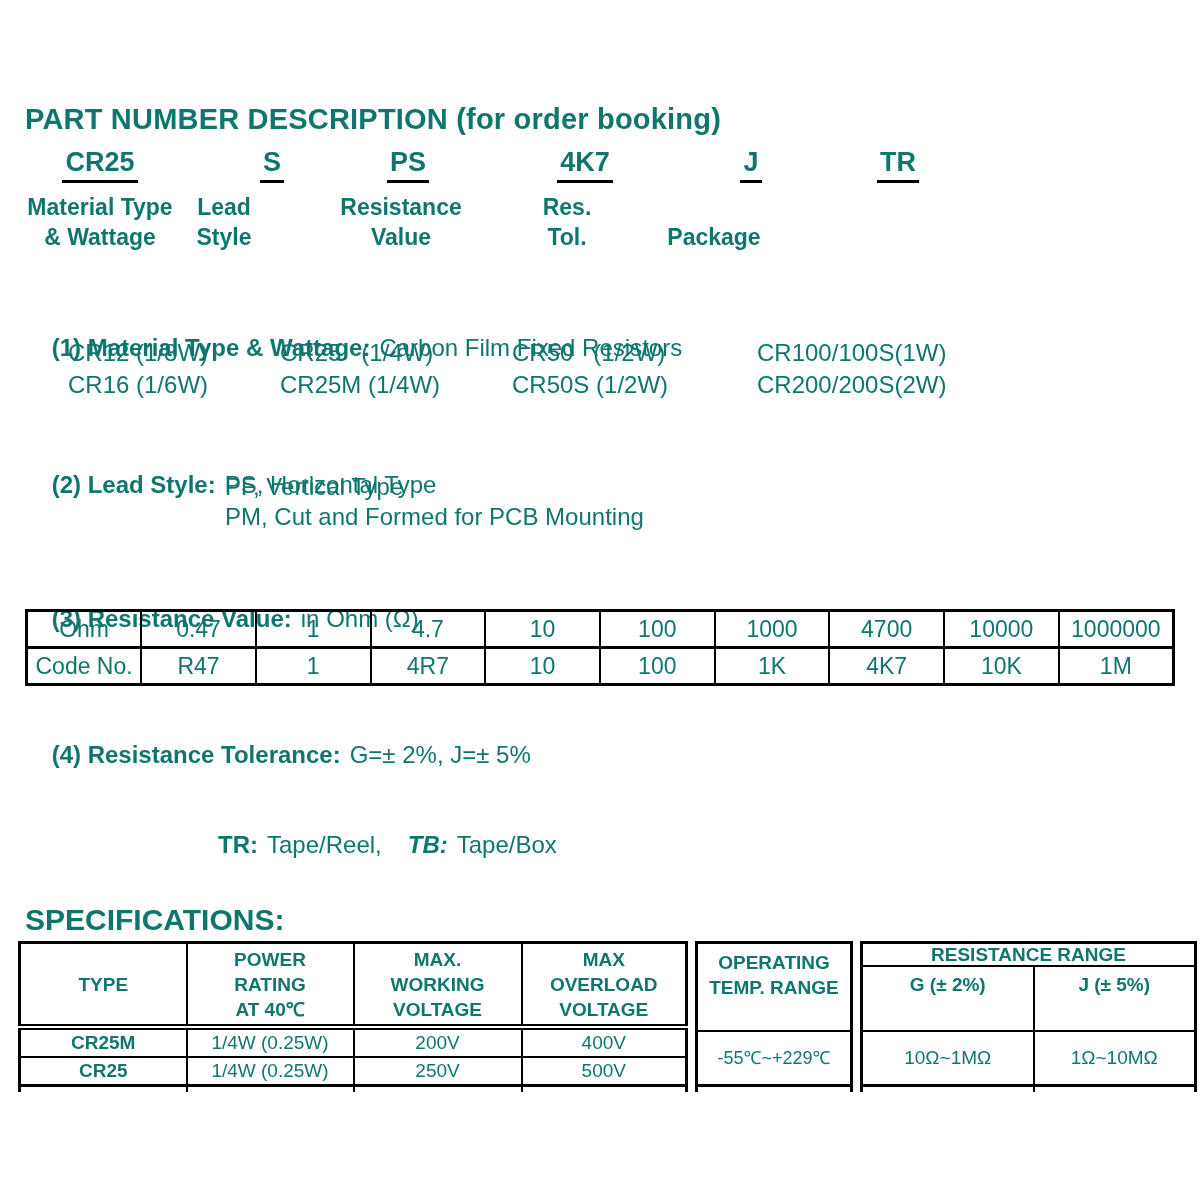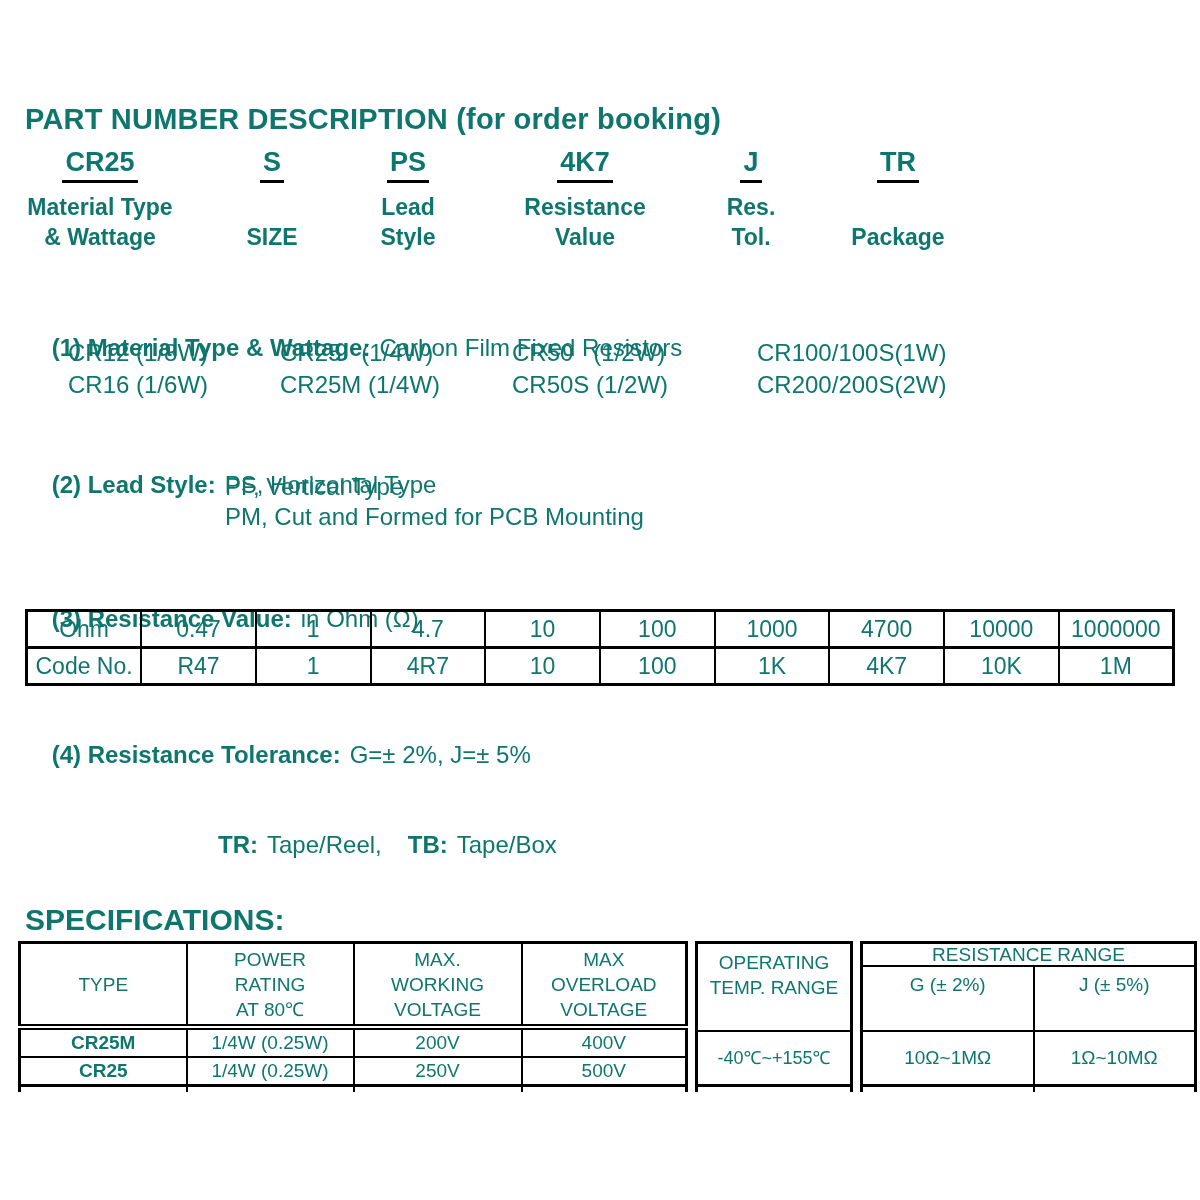--- a/index.html
+++ b/index.html
@@ -44,30 +44,30 @@
 
   
   .rtable { border-collapse:collapse; table-layout:fixed; width:1150px;
             border:3px solid #000; }
   .rtable td { border:2px solid #000; height:26px; line-height:26px;
                text-align:center; font-size:23px; padding:4px; }
   .rtable tr:first-child td { border-bottom:3px solid #000; }
 
   
   .pkgline { left:218px; font-size:24px; }
-  .tbgap { margin-left:26px; }
+  .tbgap { margin-left:26px;font-style:italic; }
 
   
   .specheading { left:25px; top:903px; font-size:30px; font-weight:bold; }
   .specwrap { top:941px; left:18px; display:flex; align-items:flex-start; gap:7px; }
   table.spec { border-collapse:collapse; table-layout:fixed;
                border:3px solid #000; border-bottom:none; }
   .spec th, .spec td { border:2px solid #000; padding:0; text-align:center;
                        font-size:19px; }
-  .spec th { font-weight:normal; }
+  .spec th { font-weight:bold; }
   .spec td { height:26px; line-height:26px; font-weight:normal; }
   table.main { width:667px; }
   .main tr.hdr th { height:80px; line-height:25px; border-bottom:6px double #000; }
   .main td.tcol { font-weight:bold; }
   tr.last td { border-bottom:3px solid #000; }
   tr.stub td { height:5px; line-height:5px; border-bottom:none; }
   table.temp { width:158px; }
   .temp th.hd { height:80px; vertical-align:top; padding-top:6px; line-height:25px; }
   .temp td.val { height:52px; line-height:52px; font-size:18px; }
   table.res { width:334px; }
@@ -88,23 +88,20 @@
     <div class="pncol col3"><span class="pncode">PS</span></div>
     <div class="pncol col4"><span class="pncode">4K7</span></div>
     <div class="pncol col5"><span class="pncode">J</span></div>
     <div class="pncol col6"><span class="pncode">TR</span></div>
   </div>
 
   <div class="abs pnrow labelsrow">
     <div class="pncol col1">
       <div>Material Type</div>
       <div>&amp; Wattage</div>
-    </div>
-    <div class="pncol col2">
-      <div>SIZE</div>
     </div>
     <div class="pncol col3">
       <div>Lead</div>
       <div>Style</div>
     </div>
     <div class="pncol col4">
       <div>Resistance</div>
       <div>Value</div>
     </div>
     <div class="pncol col5">
@@ -190,21 +187,21 @@
           <col style="width:165px">
         </colgroup>
       <tbody>
           <tr class="hdr">
         <th>
           <div>TYPE</div>
         </th>
         <th>
           <div>POWER</div>
           <div>RATING</div>
-          <div>AT 80℃</div>
+          <div>AT 40℃</div>
         </th>
         <th>
           <div>MAX.</div>
           <div>WORKING</div>
           <div>VOLTAGE</div>
         </th>
         <th>
           <div>MAX</div>
           <div>OVERLOAD</div>
           <div>VOLTAGE</div>
@@ -233,21 +230,21 @@
 
     <table class="spec temp">
       <tbody>
           <tr>
         <th class="hd">
           <div>OPERATING</div>
           <div>TEMP. RANGE</div>
         </th>
       </tr>
       <tr class="last">
-        <td class="val">-40℃~+155℃</td>
+        <td class="val">-55℃~+229℃</td>
       </tr>
       <tr class="stub">
             <td></td>
           </tr>
     </tbody>
       </table>
 
     <table class="spec res">
       <colgroup>
           <col style="width:172px">

